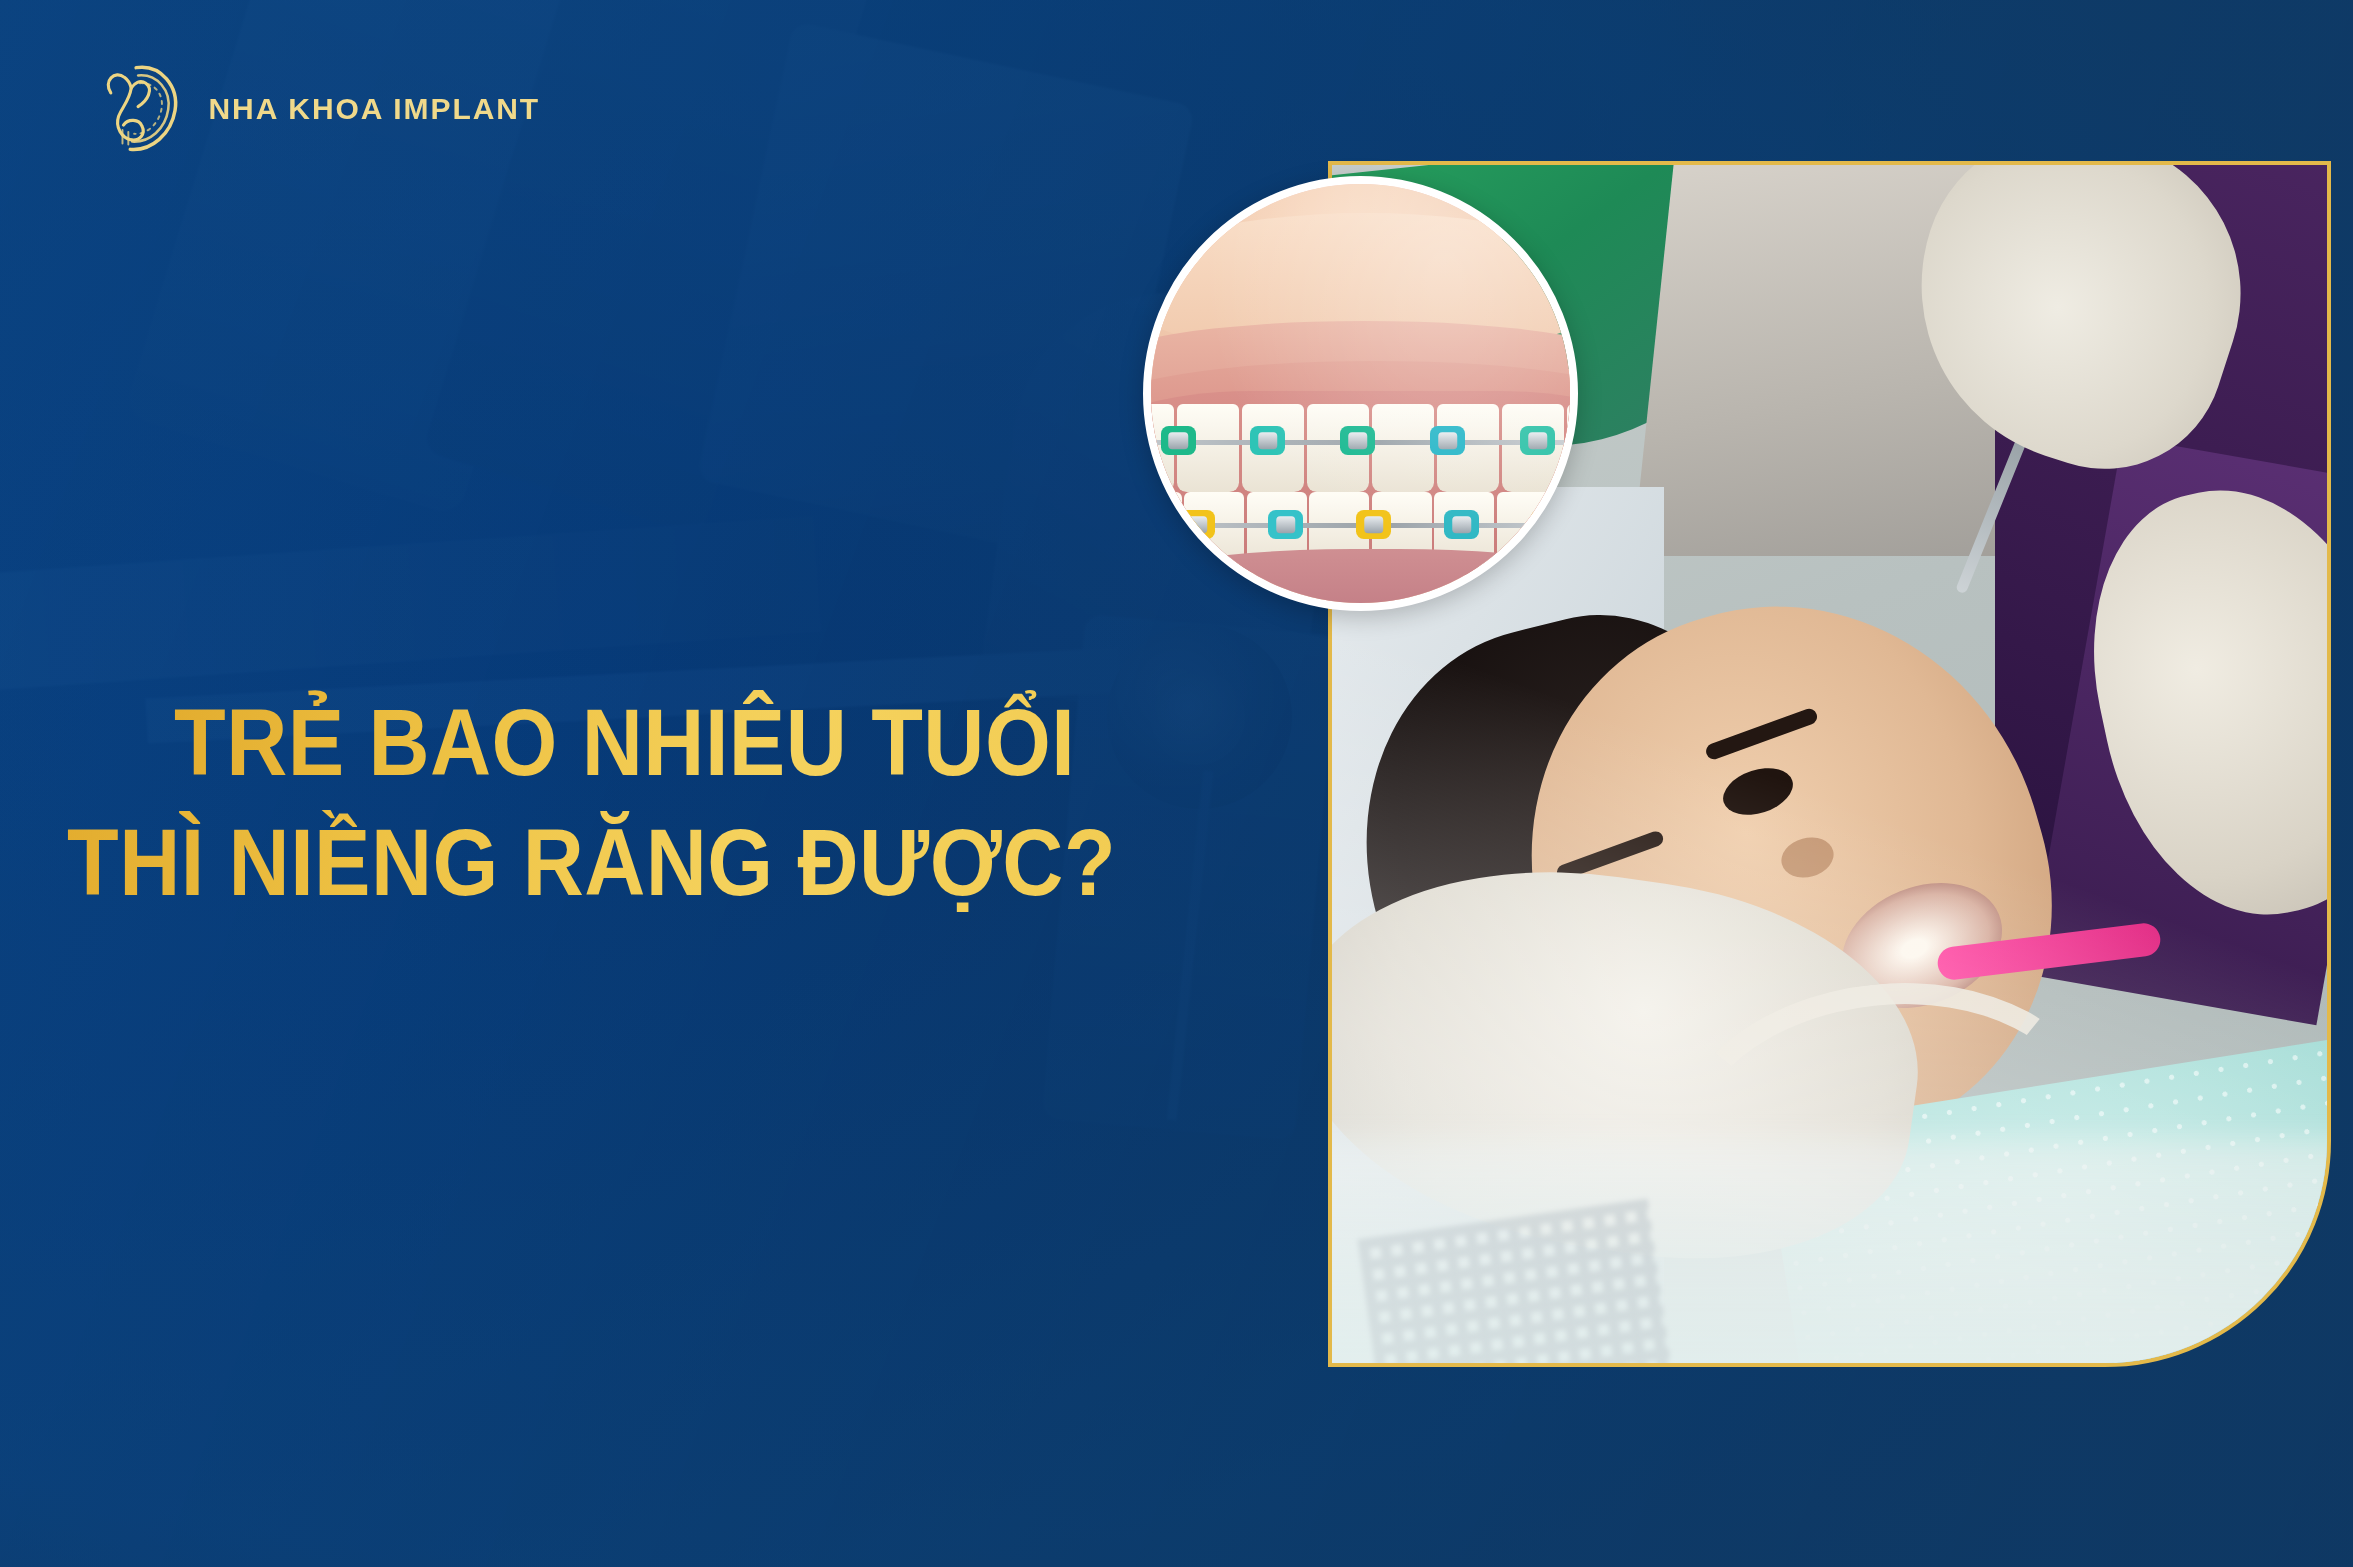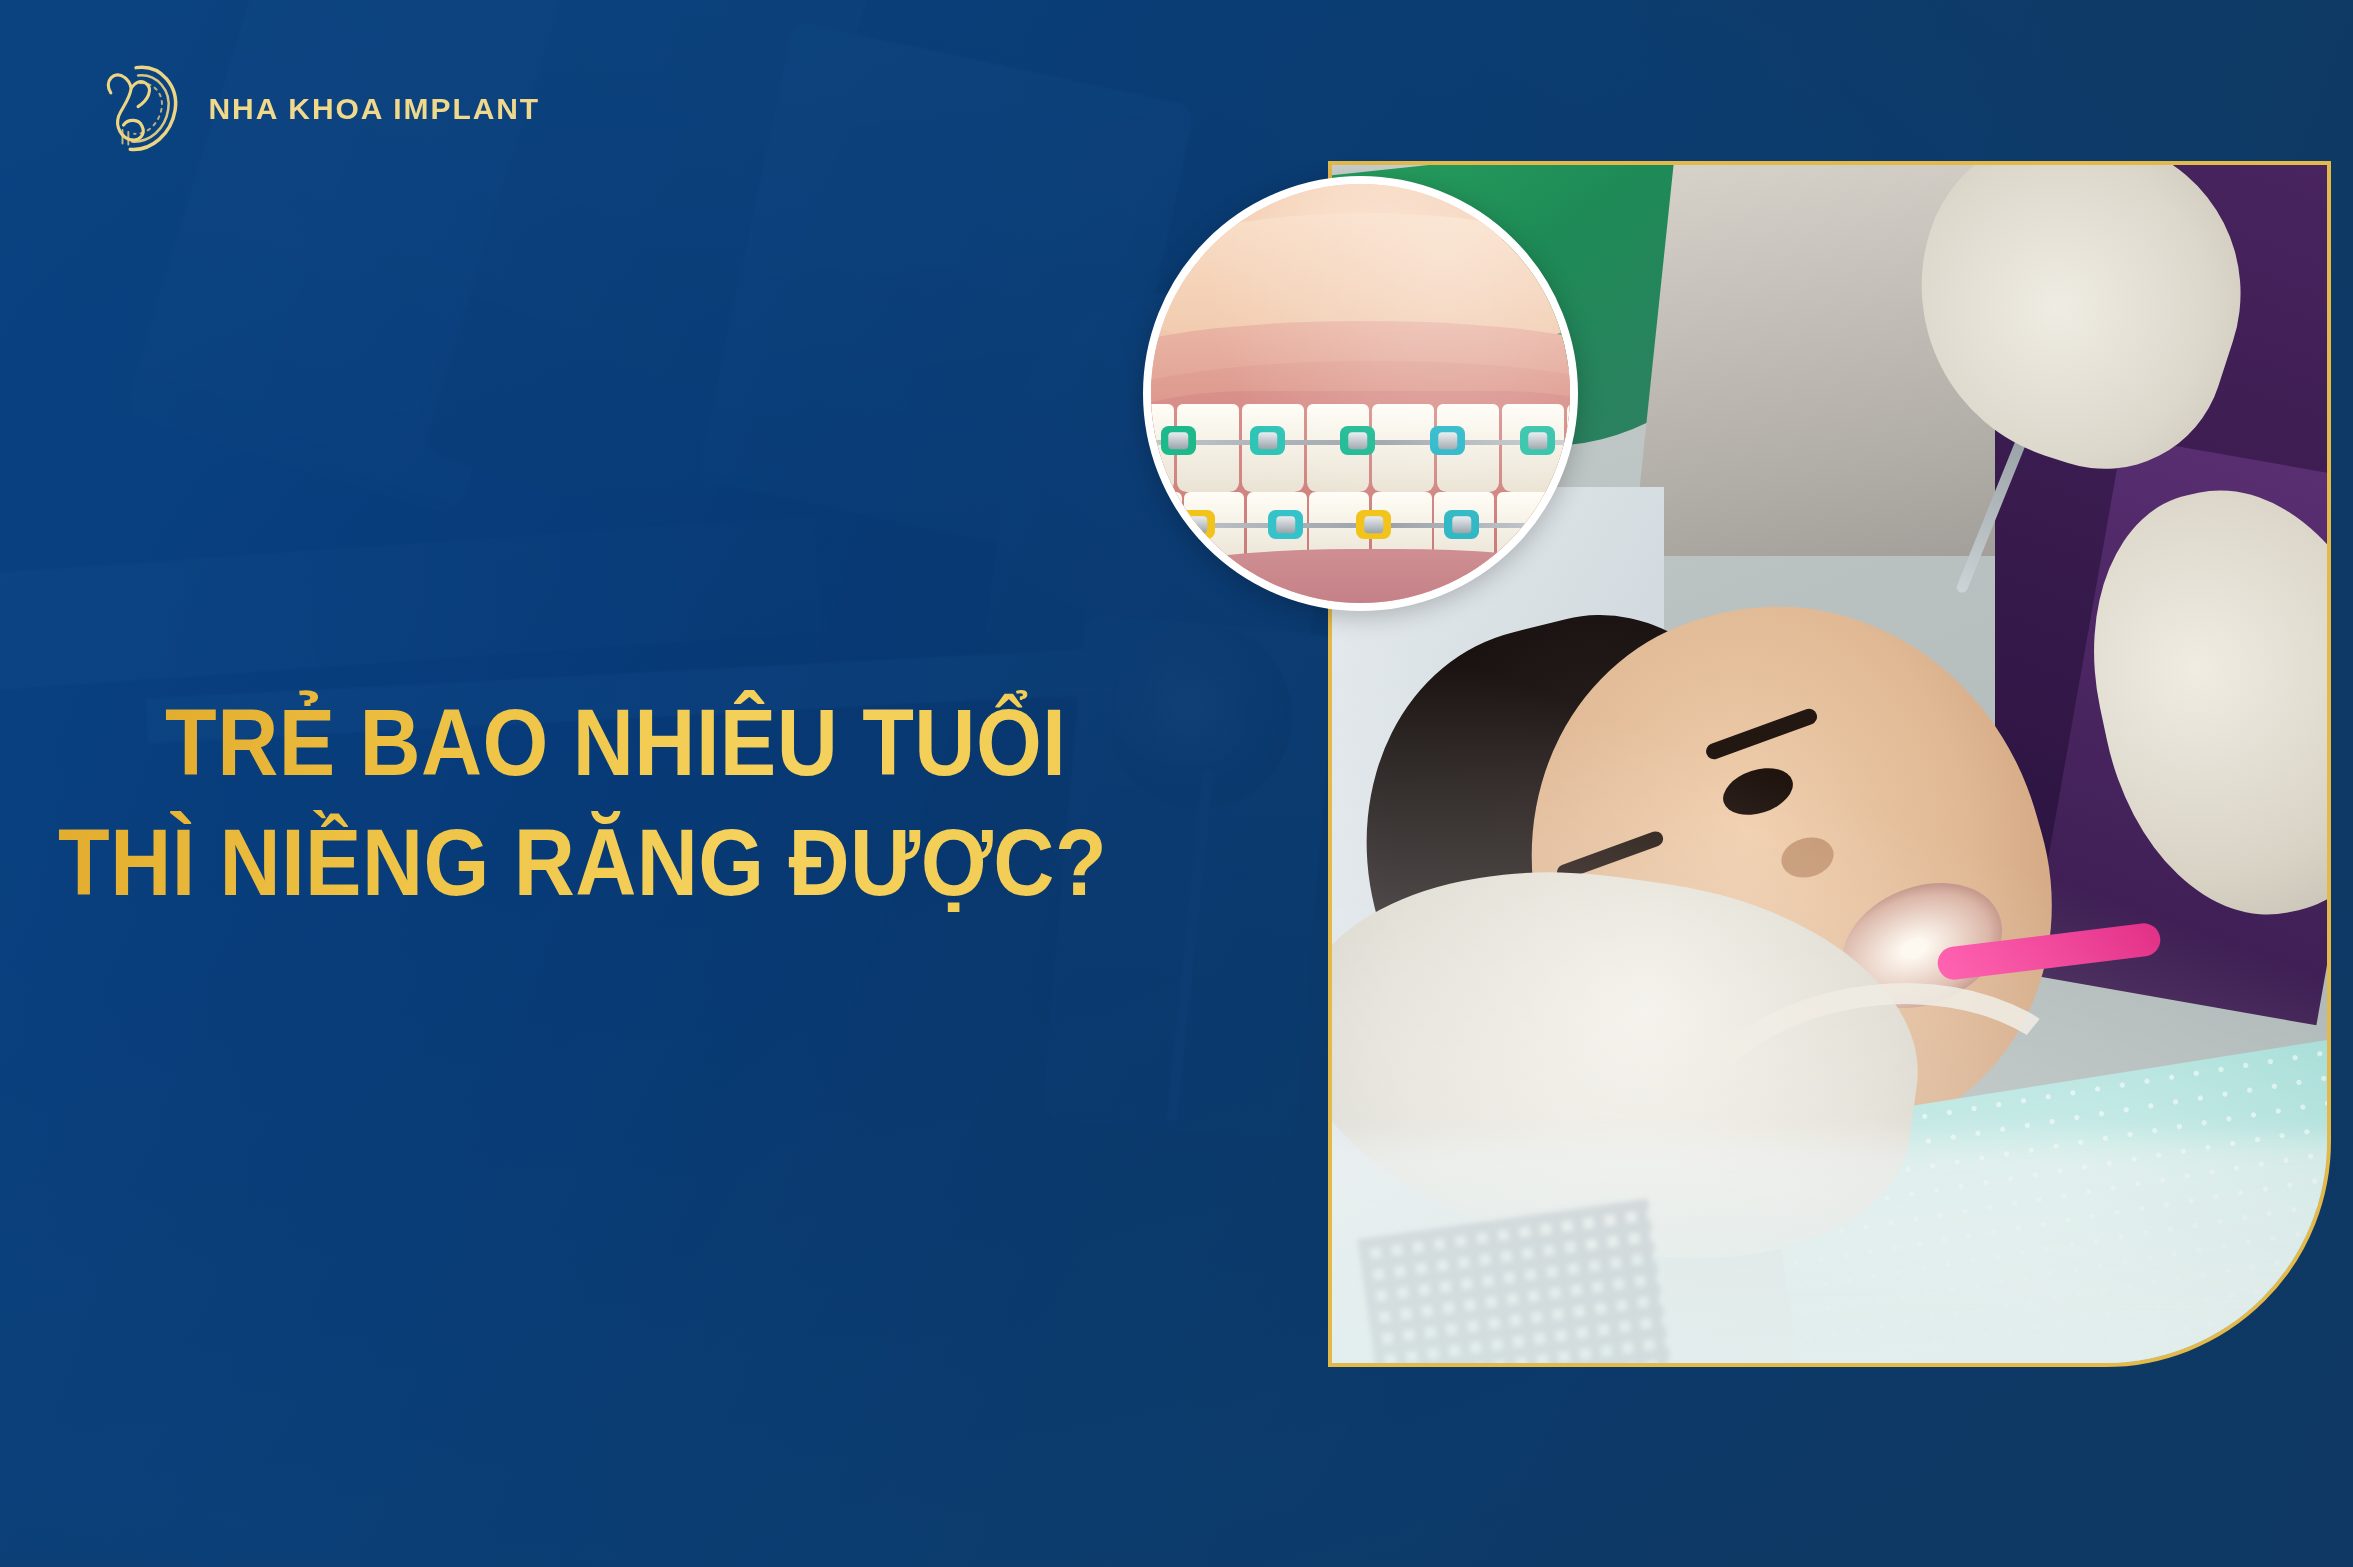--- a/index.html
+++ b/index.html
@@ -49,21 +49,21 @@
   }
   .logo-main{
     margin-top:11.7px; margin-left:45px;
     font-size:54px; font-weight:700; letter-spacing:2px;
     color:#f2d87e;
     font-family:"Liberation Sans", sans-serif;
   }
 
   
   .headline{
-    position:absolute; left:165px; top:683px;
+    position:absolute; left:174px; top:683px;
     font-weight:700;
     font-size:94px;
     line-height:1.28;
     letter-spacing:0.5px;
     white-space:nowrap;
     font-family:"Liberation Sans", sans-serif;
   }
   .hl-line{
     display:block;
     transform:scaleX(.90);

